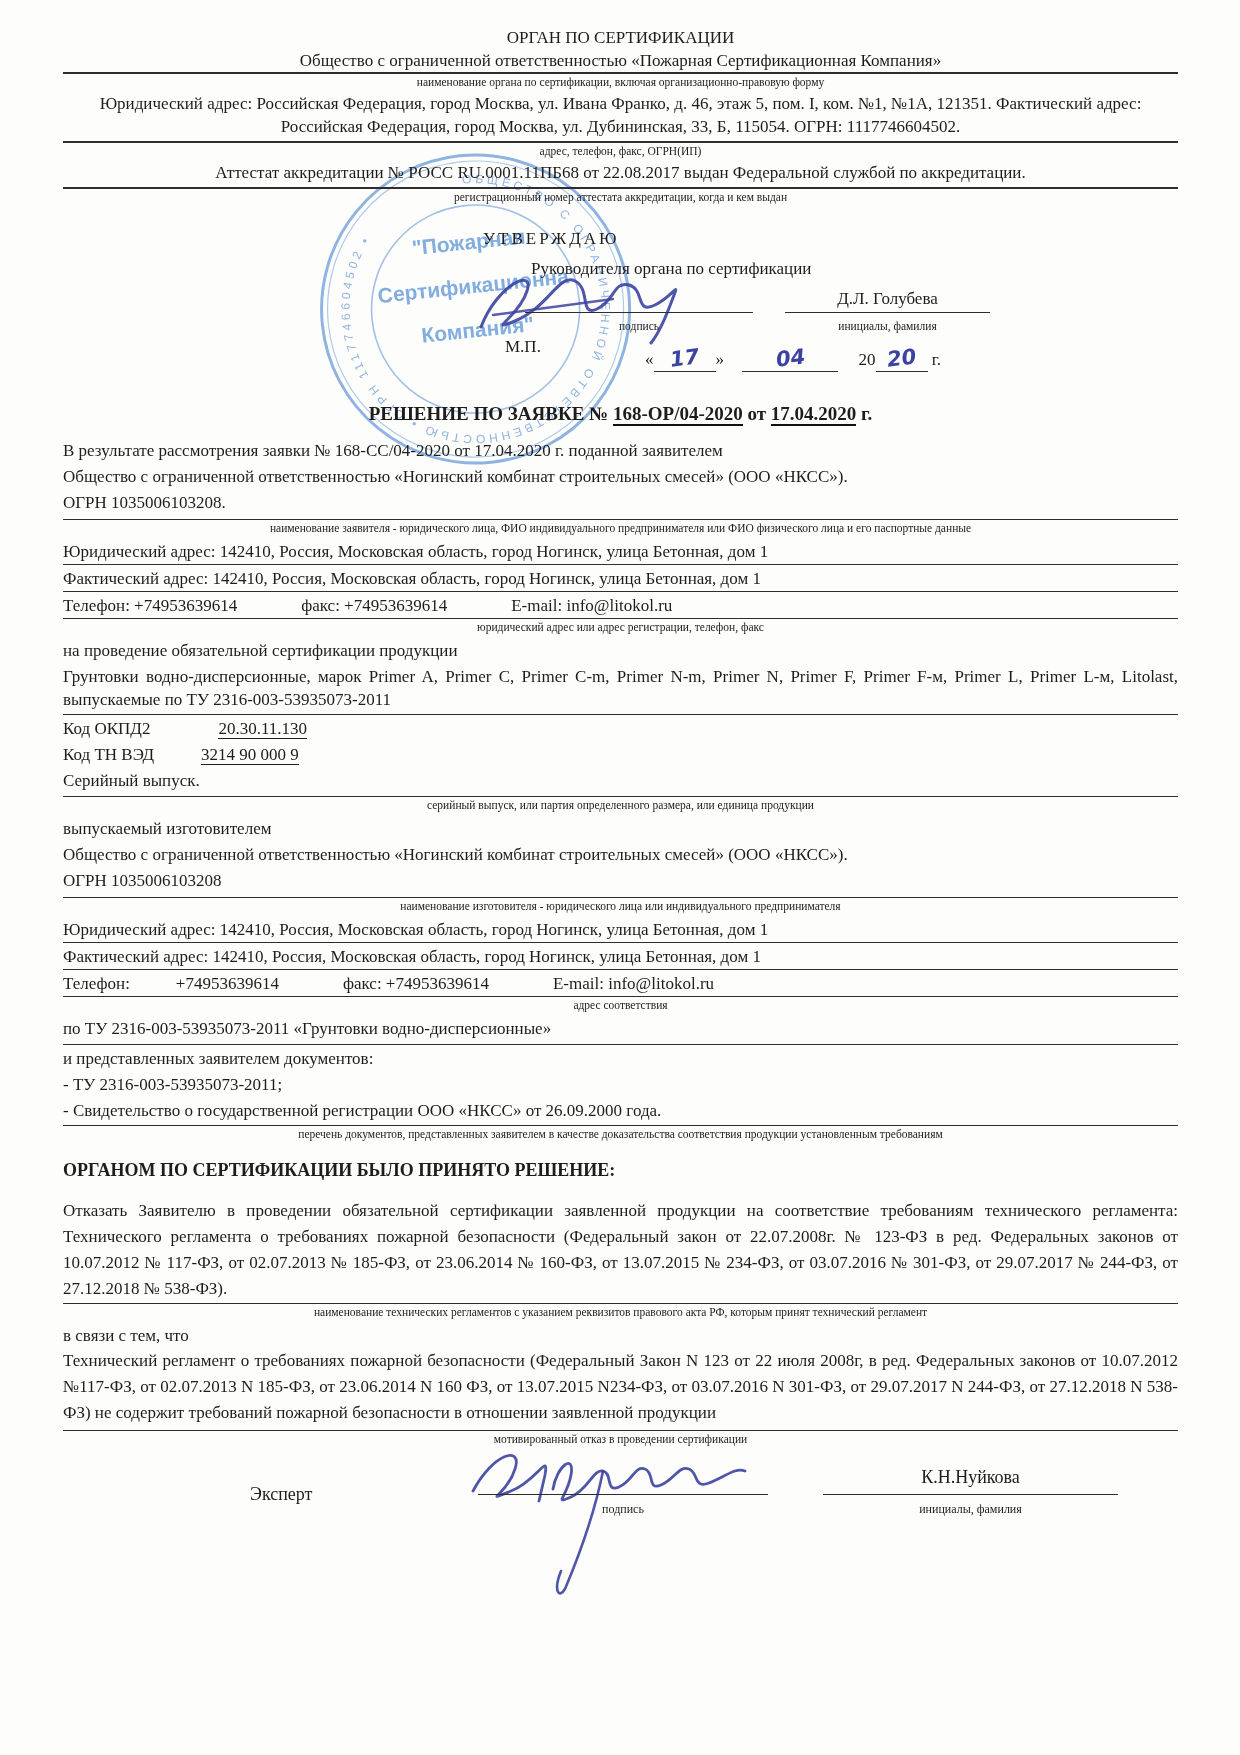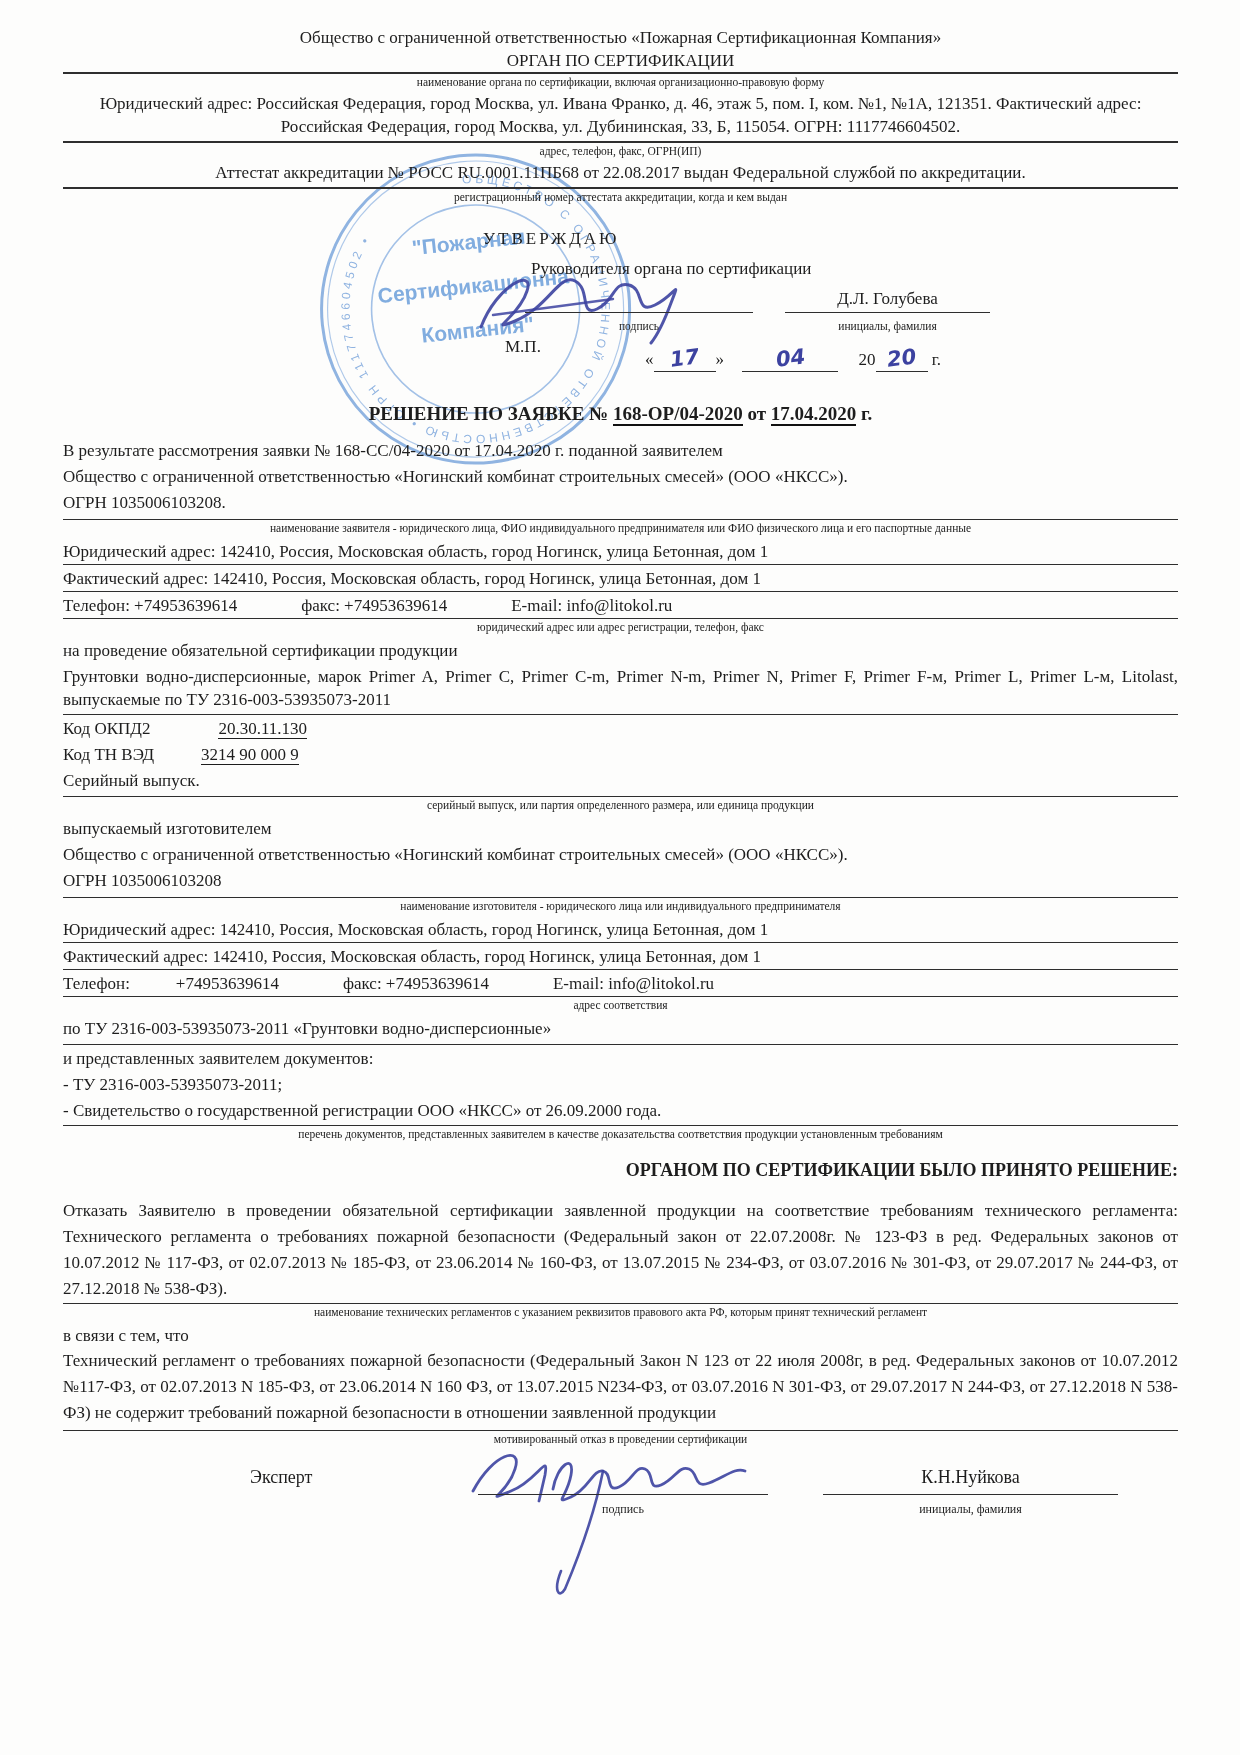--- a/index.html
+++ b/index.html
@@ -13,21 +13,21 @@
   .content { position:relative; padding:26px 62px 0 63px; }
   .center { text-align:center; }
   .justify { text-align:justify; }
   .rule { border-top:2px solid #2e2e2e; height:0; }
   .rule.thin { border-top-width:1.6px; }
   .flabel { font-size:11.5px; line-height:15px; text-align:center; color:#222; padding:1px 0 2px 0; }
   .trow { padding:2px 0 1px 0; }
   .u { border-bottom:1.6px solid #1d1d1d; }
   .title-u { border-bottom:2.4px solid #111; }
   h1.doc-title { font-size:19px; line-height:26px; font-weight:bold; text-align:center; margin:6px 0 10px 0; }
-  h2.decision-head { font-size:18px; line-height:24px; font-weight:bold; text-align:right; margin:14px 0 16px 0; }
+  h2.decision-head { font-size:18px; line-height:24px; font-weight:bold; text-align:left; margin:14px 0 16px 0; }
 
   
   .approval { position:relative; height:188px; }
   .approve-word { position:absolute; left:420px; top:20px; letter-spacing:3px; }
   .approver-role { position:absolute; left:420px; top:50px;margin-left:48px; }
   .sig-line-1 { position:absolute; left:462px; top:105px; width:228px; border-bottom:1.8px solid #2e2e2e; height:0; }
   .sig-cap-1 { position:absolute; left:462px; top:108px; width:228px; font-size:11.5px; text-align:center; }
   .name-line-1 { position:absolute; left:722px; top:105px; width:205px; border-bottom:1.8px solid #2e2e2e; height:0; }
   .approver-name { position:absolute; left:722px; top:80px; width:205px; text-align:center; }
   .name-cap-1 { position:absolute; left:722px; top:108px; width:205px; font-size:11.5px; text-align:center; }
@@ -47,21 +47,21 @@
   .sc3 { top:166px; font-size:21px; }
 
   
   .sp-lg { display:inline-block; width:64px; }
   .sp-md { display:inline-block; width:46px; }
   .indent-okpd { display:inline-block; width:68px; }
   .indent-tnved { display:inline-block; width:47px; }
 
   
   .expert { position:relative; height:150px; }
-  .expert-role { position:absolute; left:187px; top:17px; font-size:18px; }
+  .expert-role { position:absolute; left:187px; top:34px; font-size:18px; }
   .sig-line-2 { position:absolute; left:415px; top:45px; width:290px; border-bottom:1.8px solid #2e2e2e; }
   .sig-cap-2 { position:absolute; left:415px; top:49px; width:290px; font-size:12px; text-align:center; }
   .name-line-2 { position:absolute; left:760px; top:45px; width:295px; border-bottom:1.8px solid #2e2e2e; }
   .expert-name { position:absolute; left:760px; top:17px; width:295px; text-align:center; font-size:18px; }
   .name-cap-2 { position:absolute; left:760px; top:49px; width:295px; font-size:12px; text-align:center; }
 </style>
 </head>
 <body>
 
 <div class="page">
@@ -78,22 +78,22 @@
         <textPath href="#ringPath">ОБЩЕСТВО С ОГРАНИЧЕННОЙ ОТВЕТСТВЕННОСТЬЮ • ОГРН 1117746604502 •</textPath>
       </text>
     </svg>
     <div class="stamp-center sc1">"Пожарная</div>
     <div class="stamp-center sc2">Сертификационна</div>
     <div class="stamp-center sc3">Компания"</div>
   </div>
 
   <div class="content">
 
+    <div class="center">ОРГАН ПО СЕРТИФИКАЦИИ</div>
     <div class="center">Общество с ограниченной ответственностью «Пожарная Сертификационная Компания»</div>
-    <div class="center">ОРГАН ПО СЕРТИФИКАЦИИ</div>
     <div class="rule"></div>
     <div class="flabel">наименование органа по сертификации, включая организационно-правовую форму</div>
     <div class="center" style="padding:0 12px;">Юридический адрес: Российская Федерация, город Москва, ул. Ивана Франко, д. 46, этаж 5, пом. I, ком. №1, №1А, 121351. Фактический адрес: Российская Федерация, город Москва, ул. Дубининская, 33, Б, 115054. ОГРН: 1117746604502.</div>
     <div class="rule" style="margin-top:3px;"></div>
     <div class="flabel">адрес, телефон, факс, ОГРН(ИП)</div>
     <div class="center">Аттестат аккредитации № РОСС RU.0001.11ПБ68 от 22.08.2017 выдан Федеральной службой по аккредитации.</div>
     <div class="rule" style="margin-top:3px;"></div>
     <div class="flabel">регистрационный номер аттестата аккредитации, когда и кем выдан</div>
 
     <div class="approval">

